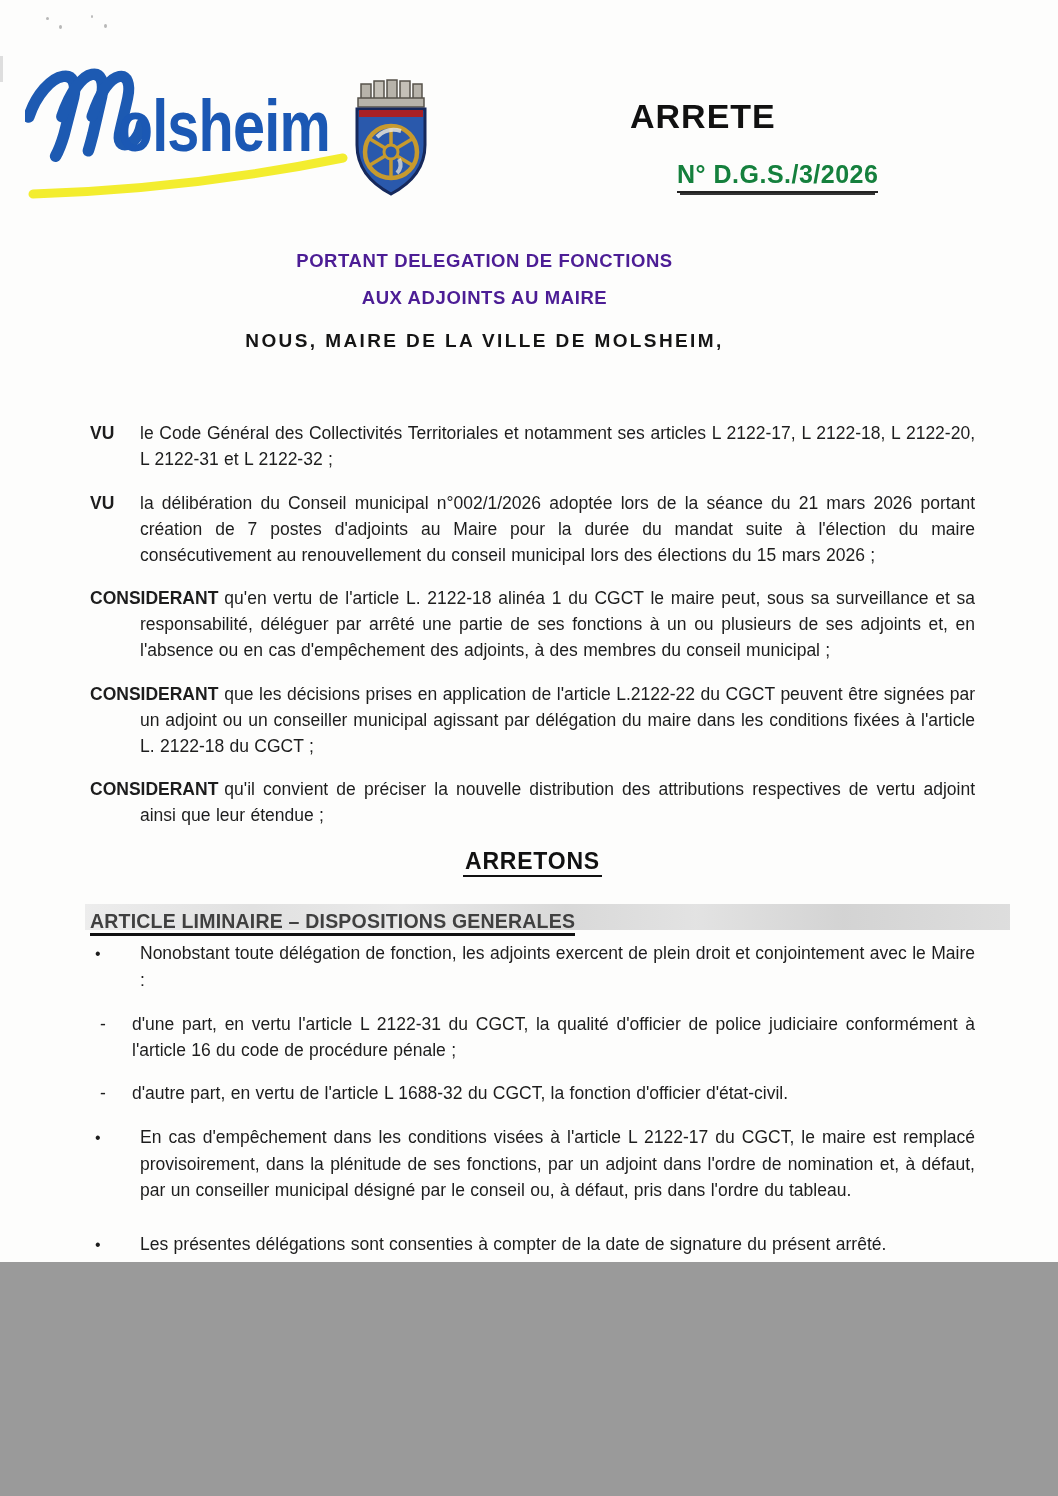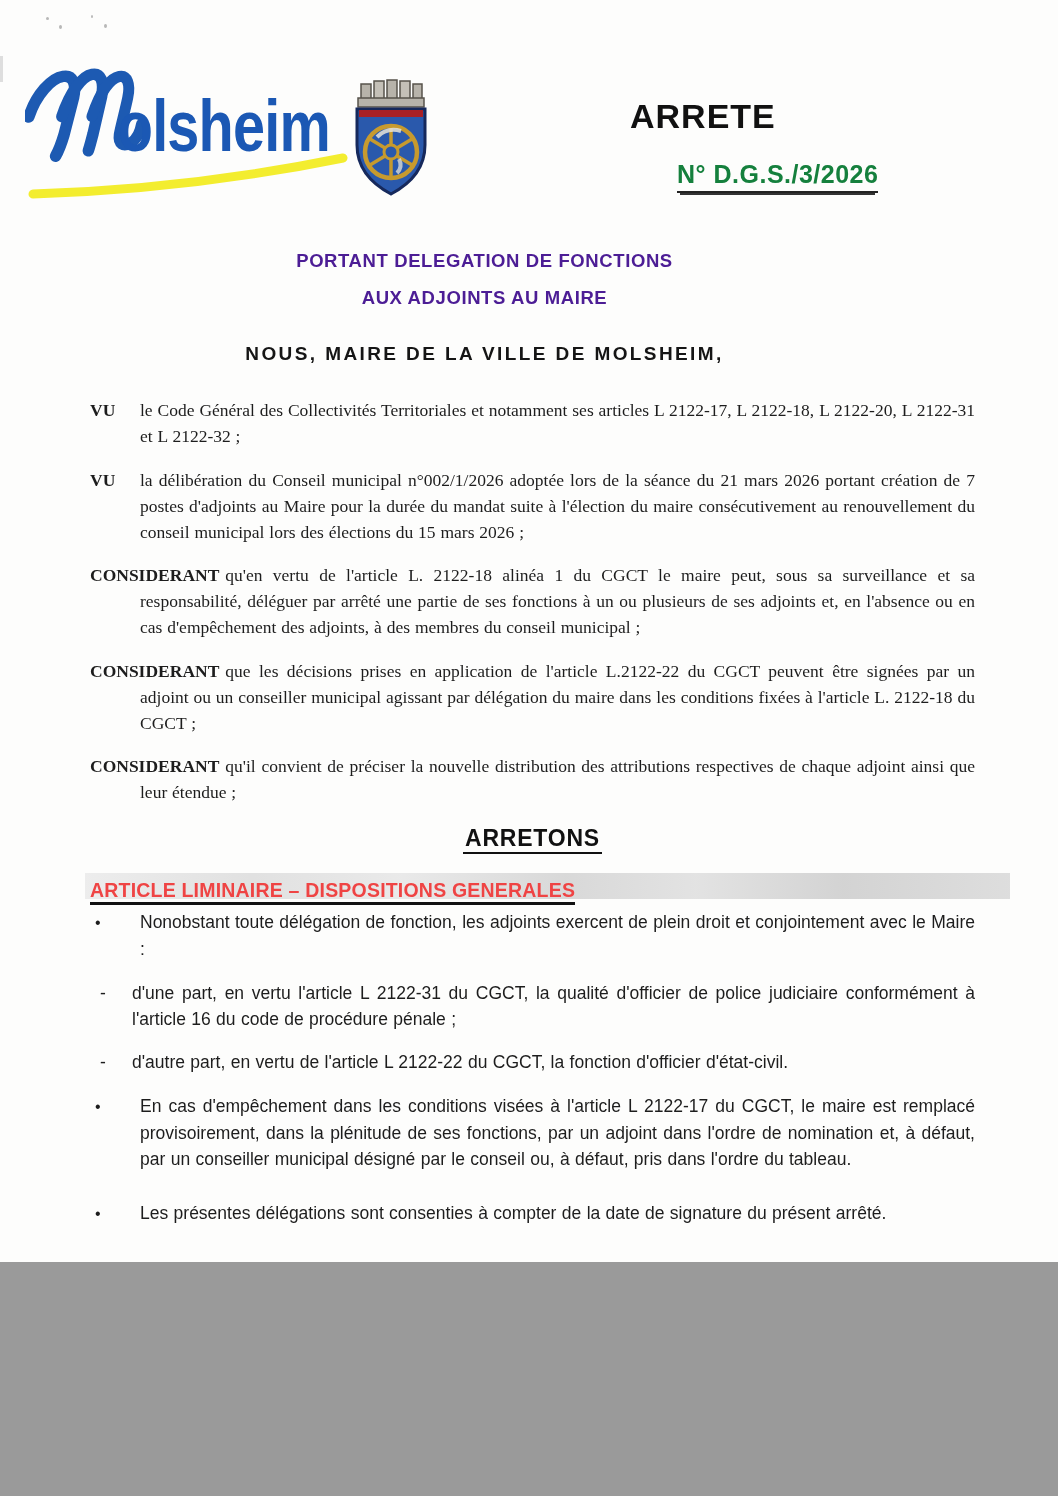--- a/index.html
+++ b/index.html
@@ -31,43 +31,43 @@
     box-shadow:0 5px 0 -3px #333;
     padding-bottom:2px;
   }
 
   
   .doc-body{padding:0 83px 0 90px;}
   .subject{margin-top:18px;text-align:center;padding-right:96px;}
   .subject-line{font-size:18.5px;font-weight:bold;letter-spacing:.6px;line-height:26px;color:#4c1d95;}
   .subject-line + .subject-line{margin-top:11px;}
   .salutation{
-    margin-top:30px;text-align:center;padding-right:96px;
+    margin-top:17px;text-align:center;padding-right:96px;
     font-size:19px;font-weight:bold;letter-spacing:2.4px;line-height:26px;color:#151515;
   }
 
   
-  .recitals{margin-top:30px;font-family:Liberation Serif, serif;}
+  .recitals{margin-top:66px;}
   .recital{
     margin-left:50px;text-indent:-50px;
     text-align:justify;
     font-size:17.5px;line-height:26px;word-spacing:.5px;
   }
   .recital .label{display:inline-block;min-width:44px;margin-right:6px;font-weight:bold;text-indent:0;}
   .mb14{margin-bottom:14px;} .mb8{margin-bottom:8px;} .mb10{margin-bottom:10px;}
   .mb20{margin-bottom:20px;} .mb18{margin-bottom:18px;}
 
   
   .arretons{margin-top:18px;text-align:center;font-size:23px;font-weight:bold;letter-spacing:.8px;line-height:30px;color:#111;}
   .arretons span{border-bottom:2.5px solid #111;padding:0 2px 1px 2px;}
 
   
   .art-head{
-    position:relative;margin-top:24px;height:26px;line-height:26px;
-    font-size:19.5px;font-weight:bold;letter-spacing:.2px;color:#ef4444;
+    position:relative;margin-top:32px;height:26px;line-height:26px;
+    font-size:19.5px;font-weight:bold;letter-spacing:.2px;color:#404040;
   }
   .art-head::before{
     content:"";position:absolute;left:-5px;top:-4px;width:925px;height:26px;
     background:linear-gradient(90deg,#eaeaea 0%,#dcdcdc 18%,#e6e6e6 34%,#d2d2d2 52%,#dedede 66%,#cccccc 82%,#d8d8d8 100%);
     opacity:.85;z-index:0;
   }
   .art-head span{position:relative;z-index:1;border-bottom:3px solid #111;padding-bottom:1px;}
 
   
   .bullet{
@@ -152,31 +152,31 @@
       <div class="subject-line">AUX ADJOINTS AU MAIRE</div>
     </div>
 
     <div class="salutation">NOUS, MAIRE DE LA VILLE DE MOLSHEIM,</div>
 
     <div class="recitals">
       <p class="recital mb14"><span class="label">VU</span><span>le Code Général des Collectivités Territoriales et notamment ses articles L 2122-17, L 2122-18, L 2122-20, L 2122-31 et L 2122-32 ;</span></p>
       <p class="recital mb8"><span class="label">VU</span><span>la délibération du Conseil municipal n°002/1/2026 adoptée lors de la séance du 21 mars 2026 portant création de 7 postes d'adjoints au Maire pour la durée du mandat suite à l'élection du maire consécutivement au renouvellement du conseil municipal lors des élections du 15 mars 2026 ;</span></p>
       <p class="recital mb8"><span class="label">CONSIDERANT</span><span>qu'en vertu de l'article L. 2122-18 alinéa 1 du CGCT le maire peut, sous sa surveillance et sa responsabilité, déléguer par arrêté une partie de ses fonctions à un ou plusieurs de ses adjoints et, en l'absence ou en cas d'empêchement des adjoints, à des membres du conseil municipal ;</span></p>
       <p class="recital mb10"><span class="label">CONSIDERANT</span><span>que les décisions prises en application de l'article L.2122-22 du CGCT peuvent être signées par un adjoint ou un conseiller municipal agissant par délégation du maire dans les conditions fixées à l'article L. 2122-18 du CGCT ;</span></p>
-      <p class="recital mb18"><span class="label">CONSIDERANT</span><span>qu'il convient de préciser la nouvelle distribution des attributions respectives de chaque adjoint ainsi que leur étendue ;</span></p>
+      <p class="recital mb18"><span class="label">CONSIDERANT</span><span>qu'il convient de préciser la nouvelle distribution des attributions respectives de vertu adjoint ainsi que leur étendue ;</span></p>
     </div>
 
     <div class="arretons"><span>ARRETONS</span></div>
 
     <div class="art-head"><span>ARTICLE LIMINAIRE – DISPOSITIONS GENERALES</span></div>
 
     <div>
       <p class="bullet mt6"><span class="dot">•</span><span>Nonobstant toute délégation de fonction, les adjoints exercent de plein droit et conjointement avec le Maire :</span></p>
       <p class="dash-item"><span class="dash">-</span><span>d'une part, en vertu l'article L 2122-31 du CGCT, la qualité d'officier de police judiciaire conformément à l'article 16 du code de procédure pénale ;</span></p>
-      <p class="dash-item"><span class="dash">-</span><span>d'autre part, en vertu de l'article L 2122-22 du CGCT, la fonction d'officier d'état-civil.</span></p>
+      <p class="dash-item"><span class="dash">-</span><span>d'autre part, en vertu de l'article L 1688-32 du CGCT, la fonction d'officier d'état-civil.</span></p>
 
       <p class="bullet mt14"><span class="dot">•</span><span>En cas d'empêchement dans les conditions visées à l'article L 2122-17 du CGCT, le maire est remplacé provisoirement, dans la plénitude de ses fonctions, par un adjoint dans l'ordre de nomination et, à défaut, par un conseiller municipal désigné par le conseil ou, à défaut, pris dans l'ordre du tableau.</span></p>
 
       <p class="bullet mt16"><span class="dot">•</span><span>Les présentes délégations sont consenties à compter de la date de signature du présent arrêté.</span></p>
     </div>
   </div>
 
   <div class="bottom-smudge" style="left:255px;top:1488px;width:95px;height:3px;"></div>
   <div class="bottom-smudge" style="left:398px;top:1489px;width:200px;height:3px;"></div>
 

